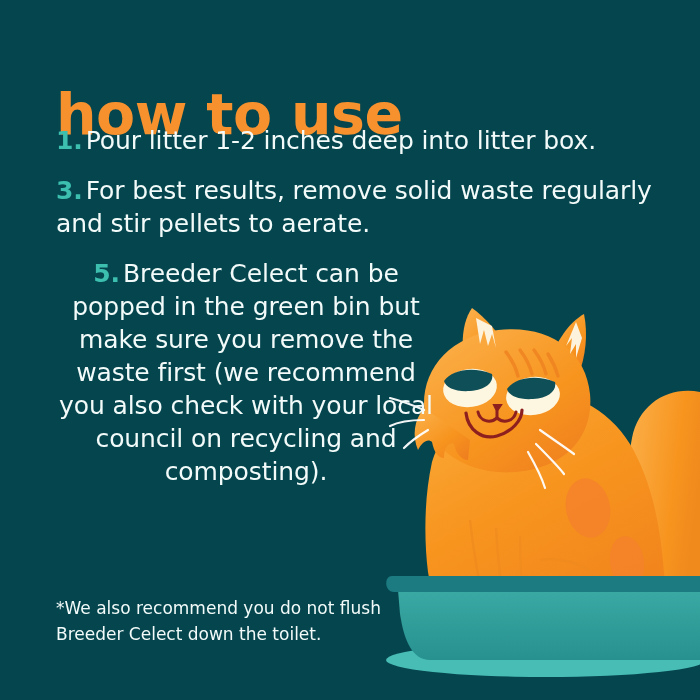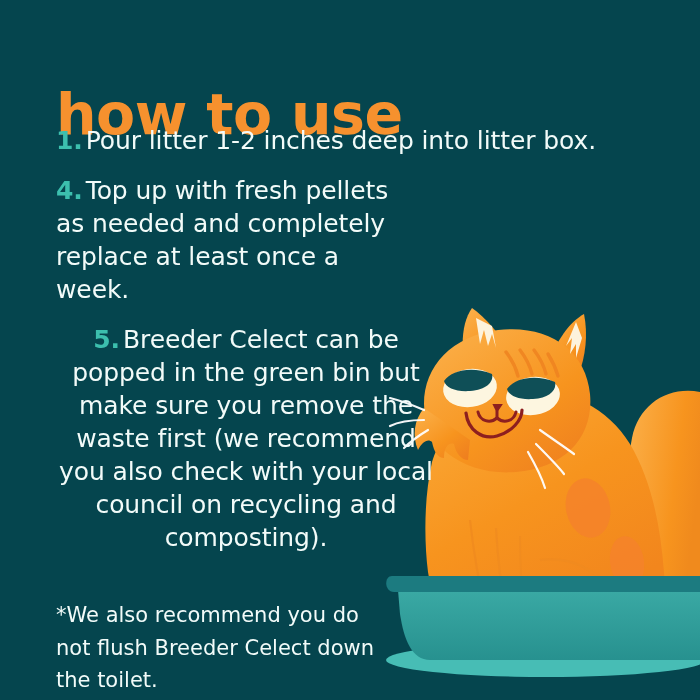--- a/index.html
+++ b/index.html
@@ -67,21 +67,21 @@
   
   .step.narrow  { width: 360px; }
   .step.narrow5 { width: 380px; text-align: center; }
 
   .footnote {
     position: absolute;
     left: 56px;
     top: 578px;
     width: 340px;
     color: #f2fbf9;
-    font-size: 21px;
+    font-size: 17px;
     line-height: 1.55;
     font-weight: 400;
   }
 </style>
 </head>
 <body>
 
 <div id="poster">
 
   <svg id="art" viewBox="0 0 700 700" aria-hidden="true">
@@ -212,22 +212,22 @@
     </g>
   </svg>
 
   <div id="content">
     <h1 class="title">how to use</h1>
 
     <ul class="steps">
       <li class="step">
         <span class="step-num">1.</span><span class="step-text">Pour litter 1-2 inches deep into litter box.</span>
       </li>
-      <li class="step narrow">
-        <span class="step-num">4.</span><span class="step-text">Top up with fresh pellets as needed and completely replace at least once a week.</span>
+      <li class="step">
+        <span class="step-num">3.</span><span class="step-text">For best results, remove solid waste regularly and stir pellets to aerate.</span>
       </li>
       <li class="step narrow5">
         <span class="step-num">5.</span><span class="step-text">Breeder Celect can be popped in the green bin but make sure you remove the waste first (we recommend you also check with your local council on recycling and composting).</span>
       </li>
     </ul>
 
     <p class="footnote">*We also recommend you do not flush Breeder Celect down the toilet.</p>
   </div>
 </div>
 

